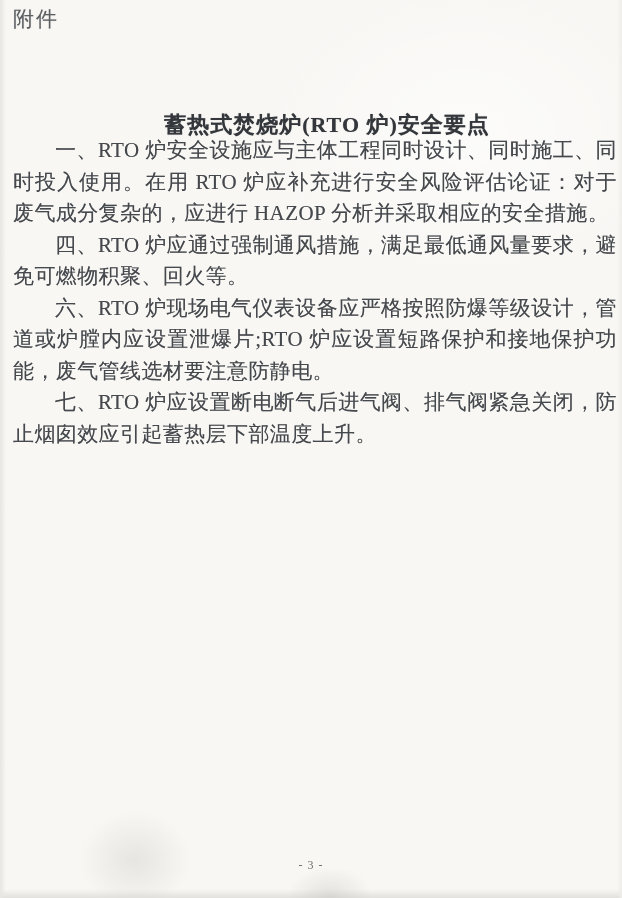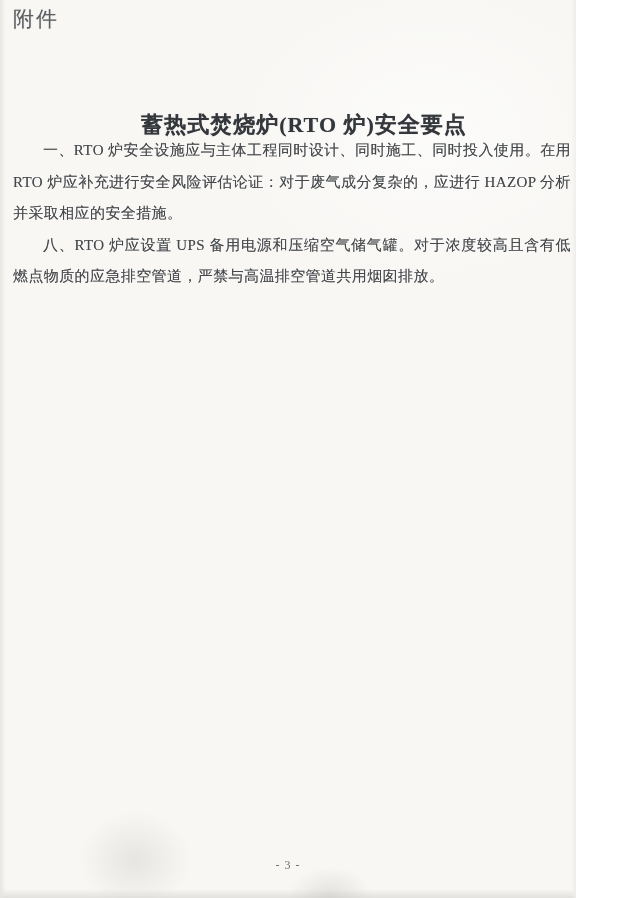--- a/index.html
+++ b/index.html
@@ -2,21 +2,21 @@
 <html lang="zh"><head>
 <meta charset="utf-8">
 <style>
   html, body {
     margin: 0;
     padding: 0;
     background: #ffffff;
   }
   .page {
     position: relative;
-    width: 576px;
+    width: 622px;
     height: 898px;
     overflow: hidden;
     font-family: "Liberation Serif", "DejaVu Serif", serif;
     background:
       radial-gradient(ellipse 80px 70px at 135px 860px, rgba(205,202,196,0.40), rgba(205,202,196,0) 70%),
       radial-gradient(ellipse 60px 40px at 330px 895px, rgba(190,188,183,0.35), rgba(190,188,183,0) 70%),
       radial-gradient(ellipse 320px 240px at 75% 15%, rgba(255,255,255,0.55), rgba(255,255,255,0) 65%),
       linear-gradient(to right, #e7e6e3 0px, rgba(231,230,227,0) 6px),
       linear-gradient(to left, #eeede9 0px, rgba(238,237,233,0) 5px),
       linear-gradient(to top, #e2e1de 0px, rgba(226,225,222,0) 9px),
@@ -42,21 +42,21 @@
     font-weight: bold;
     color: #33363a;
     letter-spacing: 1px;
     text-shadow: 0 0 0.7px rgba(51,54,58,0.55);
   }
   .doc-body {
     position: absolute;
     top: 135px;
     left: 13px;
     right: 5px;
-    font-size: 15px;
+    font-size: 21px;
     line-height: 31.5px;
     text-align: justify;
     color: #45484c;
     letter-spacing: 0.4px;
     text-shadow: 0 0 0.6px rgba(69,72,76,0.45);
   }
   .doc-body p {
     margin: 0;
     text-indent: 2em;
   }
@@ -75,18 +75,20 @@
 <body>
 
 <div class="page">
 
   <div class="attachment-label">附件</div>
 
   <h1 class="doc-title">蓄热式焚烧炉(RTO 炉)安全要点</h1>
 
   <div class="doc-body">
     <p>一、RTO 炉安全设施应与主体工程同时设计、同时施工、同时投入使用。在用 RTO 炉应补充进行安全风险评估论证：对于废气成分复杂的，应进行 HAZOP 分析并采取相应的安全措施。</p>
-    <p>八、RTO 炉应设置 UPS 备用电源和压缩空气储气罐。对于浓度较高且含有低燃点物质的应急排空管道，严禁与高温排空管道共用烟囱排放。</p>
+    <p>四、RTO 炉应通过强制通风措施，满足最低通风量要求，避免可燃物积聚、回火等。</p>
+    <p>六、RTO 炉现场电气仪表设备应严格按照防爆等级设计，管道或炉膛内应设置泄爆片;RTO 炉应设置短路保护和接地保护功能，废气管线选材要注意防静电。</p>
+    <p>七、RTO 炉应设置断电断气后进气阀、排气阀紧急关闭，防止烟囱效应引起蓄热层下部温度上升。</p>
   </div>
 
   <div class="page-number">- 3 -</div>
 
 </div>
 
 </body></html>

